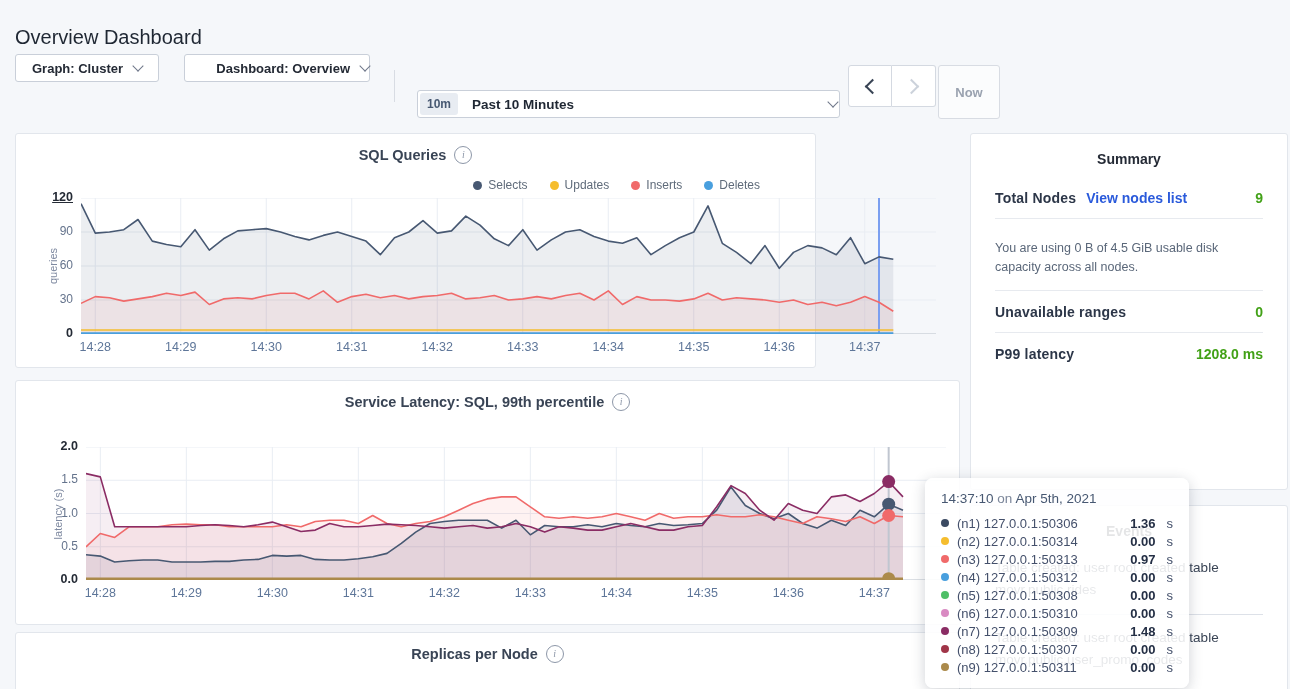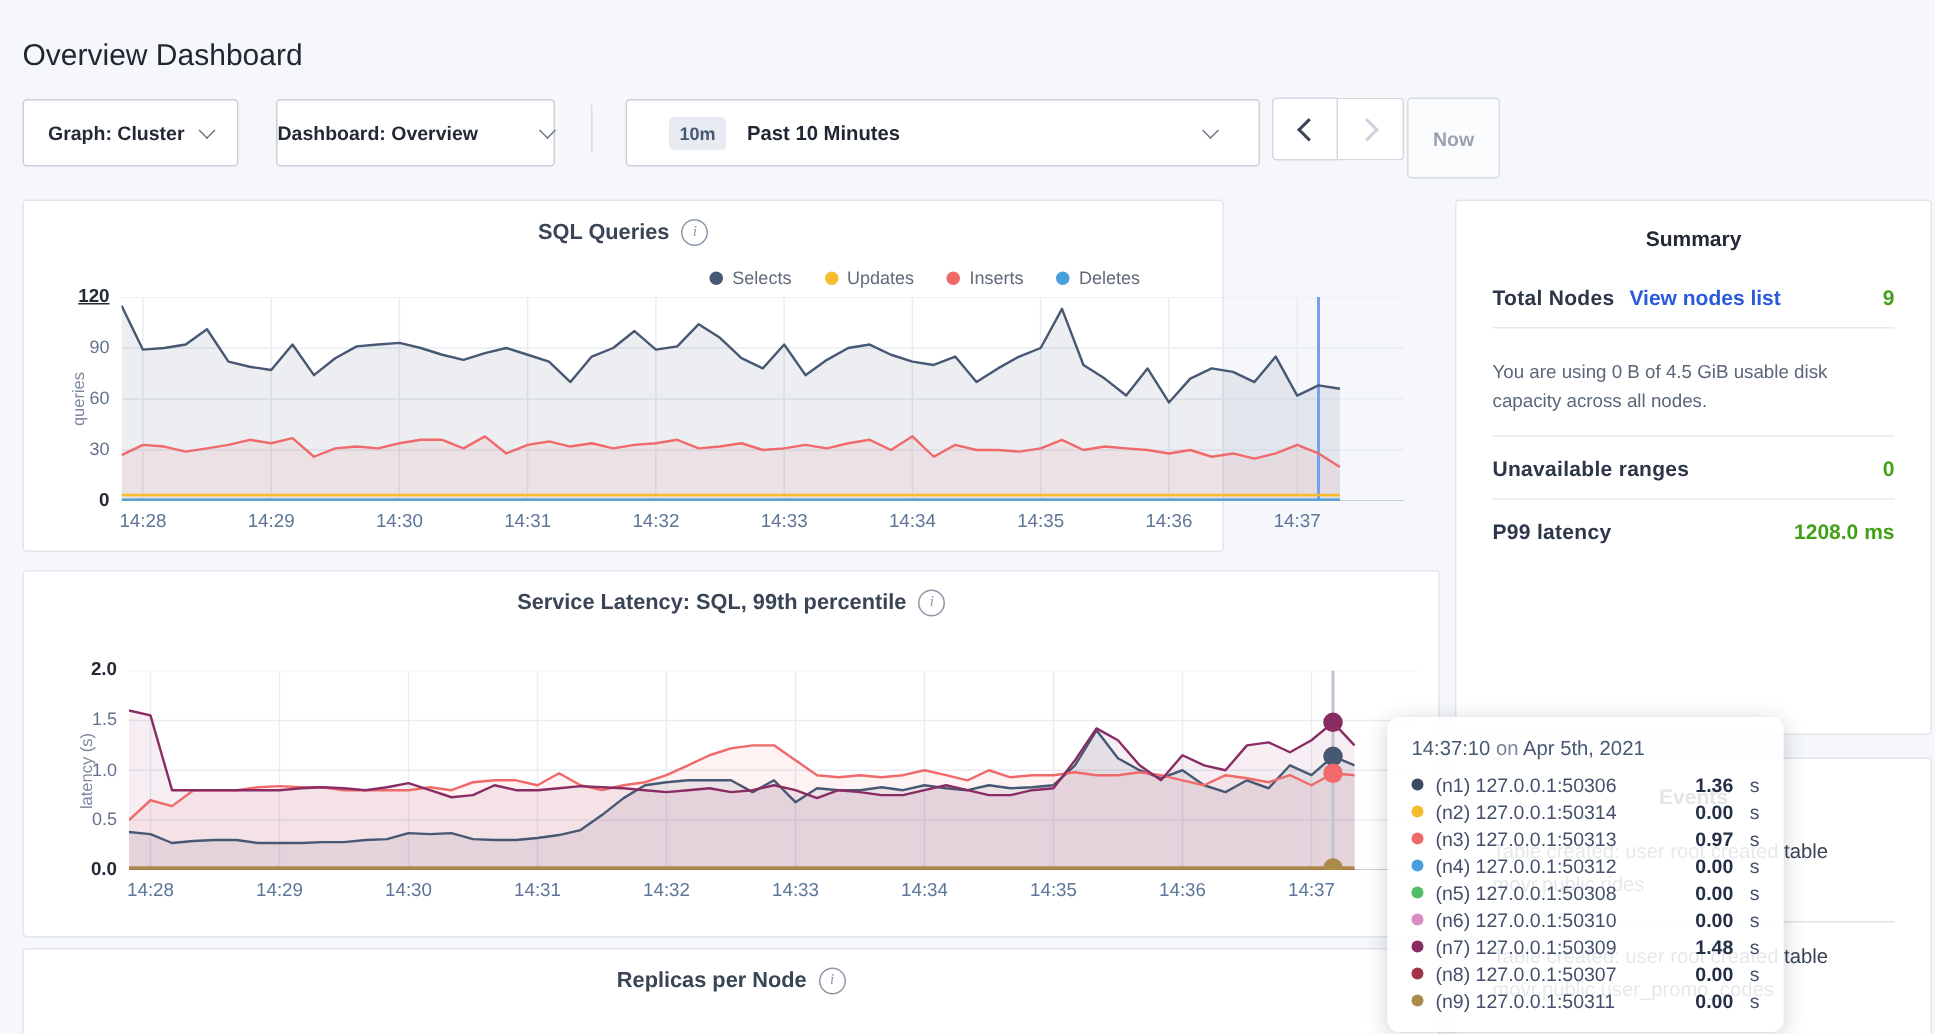--- a/index.html
+++ b/index.html
@@ -7,29 +7,29 @@
     width:1290px;height:689px;position:relative;overflow:hidden;
     background:#f5f7fa;
     font-family:"Liberation Sans", sans-serif;
     color:#242a35;
     -webkit-font-smoothing:antialiased;
   }
   .page-title{position:absolute;left:15px;top:13px;font-size:20px;font-weight:500;color:#1f2733;}
 
   
   .btnbox{
-    position:absolute;top:66px;height:45px;background:#fff;border:1px solid #c9cfd9;border-radius:3px;
+    position:absolute;top:54px;height:28px;background:#fff;border:1px solid #c9cfd9;border-radius:3px;
     display:flex;align-items:center;box-sizing:border-box;cursor:pointer;
   }
   .dd-label{font-size:13px;font-weight:700;color:#242a35;}
   .caret{display:inline-block;width:7px;height:7px;border-right:1.6px solid #6e7789;border-bottom:1.6px solid #6e7789;transform:rotate(45deg);margin-left:11px;margin-top:-4px;}
   #dd-graph{left:15px;width:144px;justify-content:center;}
-  #dd-dashboard{left:184px;width:186px;justify-content:space-between;}
+  #dd-dashboard{left:184px;width:186px;justify-content:flex-end;}
   .toolbar-divider{position:absolute;left:394px;top:70px;height:32px;width:1px;background:#d8dce3;}
-  #timepicker{left:417px;width:423px;padding:0 28px;}
+  #timepicker{left:417px;width:423px;padding:0 2px;margin-top:36px;}
   .time-badge{background:#e8ecf2;border-radius:3px;font-size:12px;font-weight:700;color:#475872;padding:4px 7px;margin-right:14px;}
   .time-label{font-size:13.5px;font-weight:700;color:#1f2733;flex:1;}
   #nav-btns{position:absolute;left:848px;top:65px;height:42px;display:flex;}
   .nav-btn{width:44px;height:42px;background:#fff;border:1px solid #d4d9e1;box-sizing:border-box;display:flex;align-items:center;justify-content:center;cursor:pointer;}
   .nav-btn.prev{border-radius:3px 0 0 3px;color:#394455;}
   .nav-btn.next{border-radius:0 3px 3px 0;border-left:none;color:#ccd2db;}
   .nav-chevron{width:9px;height:9px;border-right:2.4px solid currentColor;border-bottom:2.4px solid currentColor;display:inline-block;}
   .prev .nav-chevron{transform:rotate(135deg);margin-left:4px;}
   .next .nav-chevron{transform:rotate(-45deg);margin-right:4px;}
   #now-btn{left:938px;width:62px;height:54px;top:65px;justify-content:center;background:#fbfcfd;border-color:#d8dce3;}

